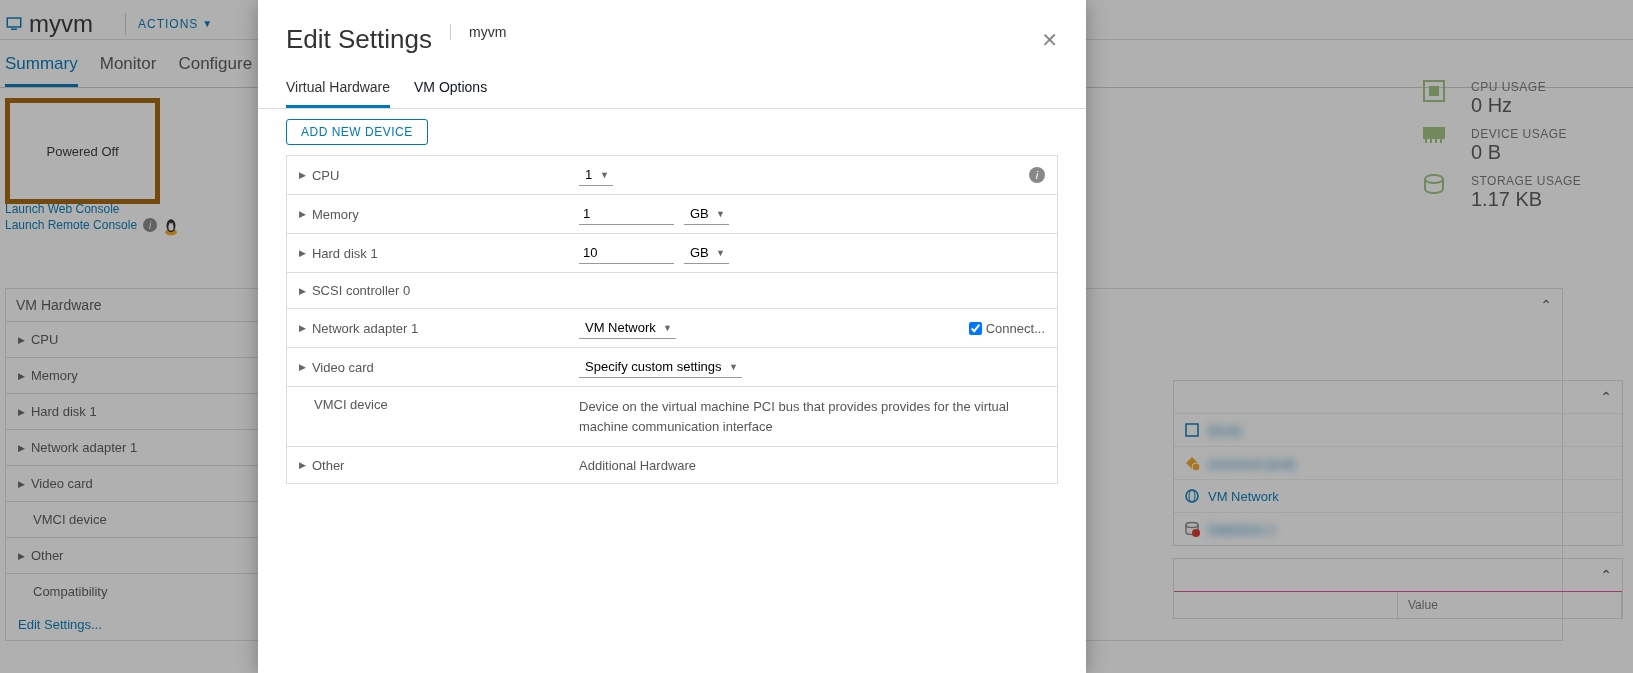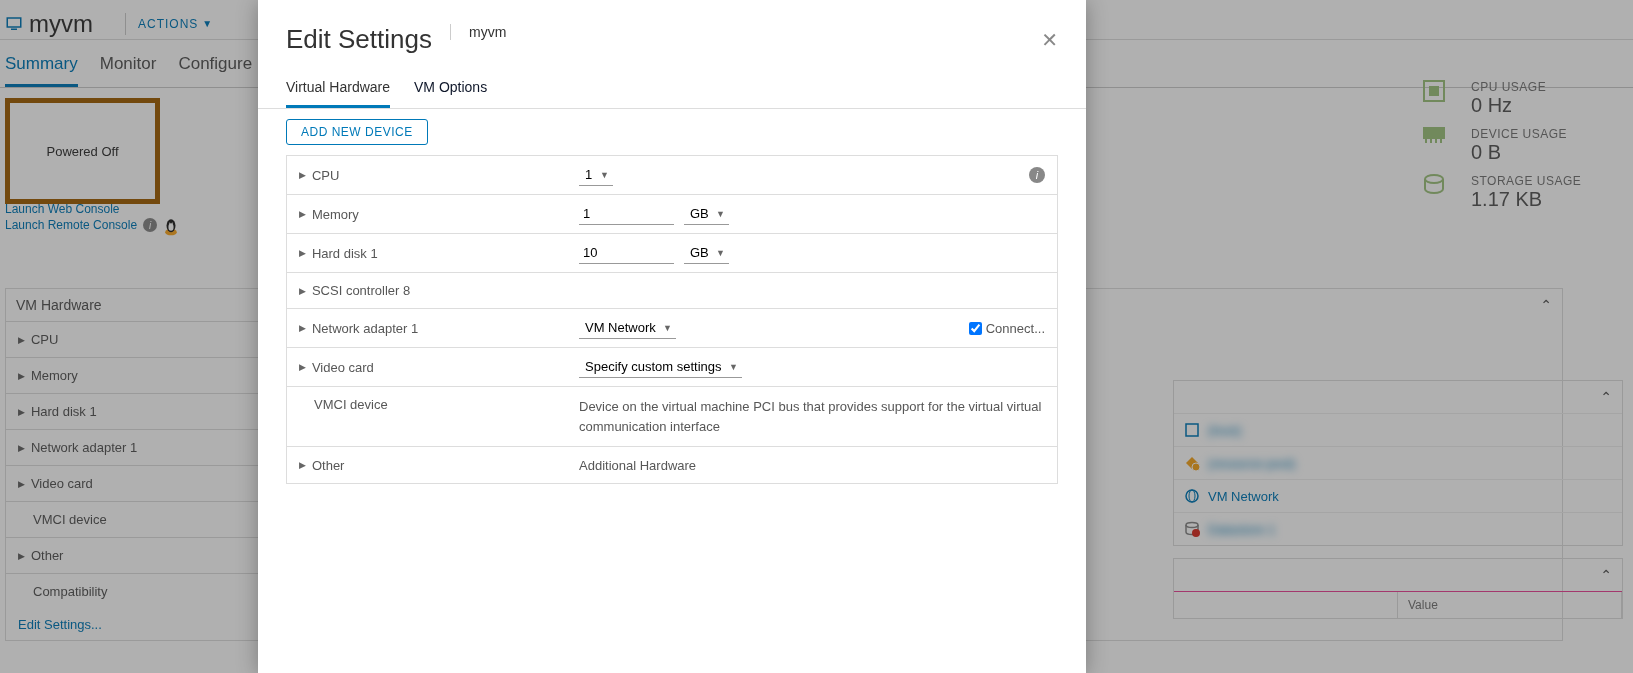--- a/index.html
+++ b/index.html
@@ -318,21 +318,21 @@
           <span class="sel-wrap">
             <select class="simple-sel"><option>GB</option></select>
             <span class="caret">▼</span>
           </span>
         </div>
       </div>
 
       <div class="dev-row">
         <div class="dev-label">
           <span class="chev-r">▶</span>
-          <span>SCSI controller 8</span>
+          <span>SCSI controller 0</span>
         </div>
       </div>
 
       <div class="dev-row">
         <div class="dev-label">
           <span class="chev-r">▶</span>
           <span>Network adapter 1</span>
         </div>
         <div class="dev-ctrl">
           <span class="sel-wrap">
@@ -358,21 +358,21 @@
           </span>
         </div>
       </div>
 
       <div class="dev-row tall">
         <div class="dev-label">
           <span style="width:9px"></span>
           <span>VMCI device</span>
         </div>
         <div class="dev-ctrl">
-          <span class="vmci-desc">Device on the virtual machine PCI bus that provides support for the virtual virtual communication interface</span>
+          <span class="vmci-desc">Device on the virtual machine PCI bus that provides provides for the virtual machine communication interface</span>
         </div>
       </div>
 
       <div class="dev-row">
         <div class="dev-label">
           <span class="chev-r">▶</span>
           <span>Other</span>
         </div>
         <div class="dev-ctrl">
           <span>Additional Hardware</span>

